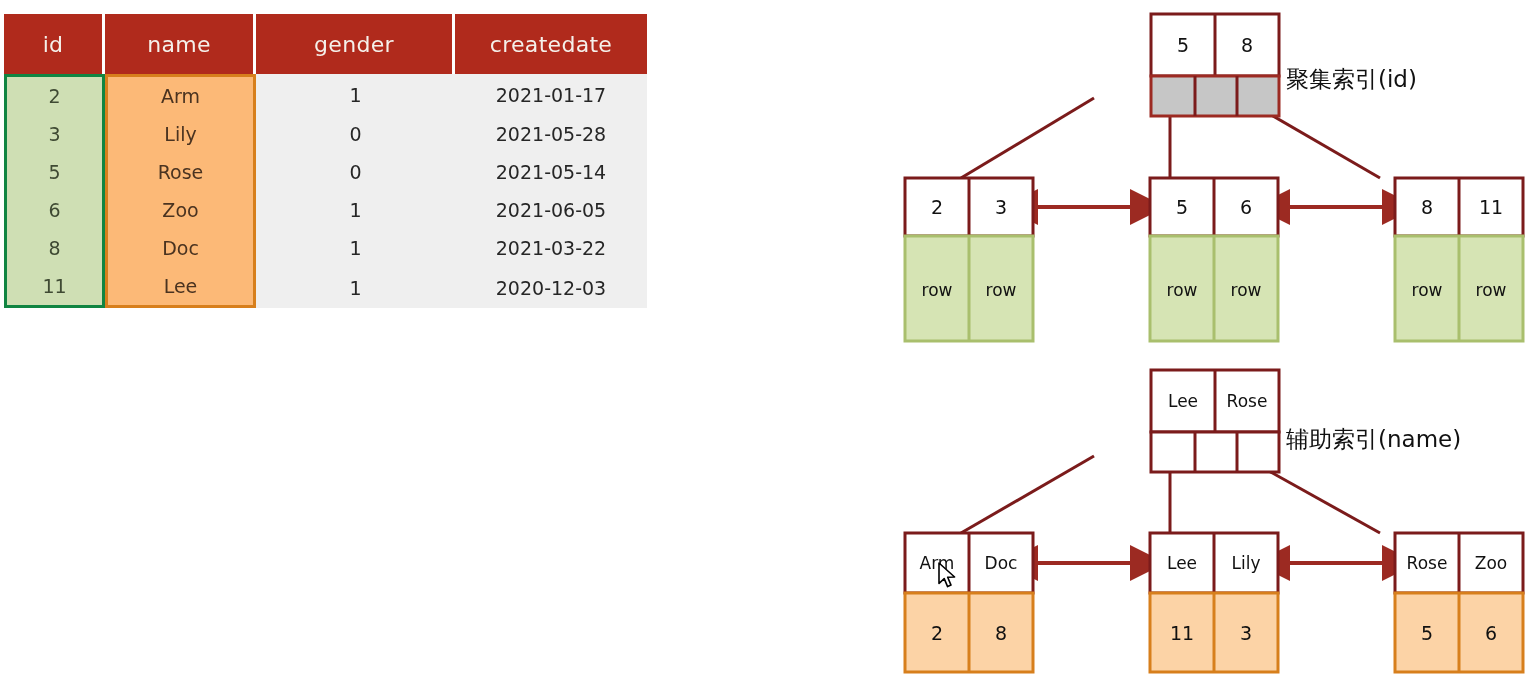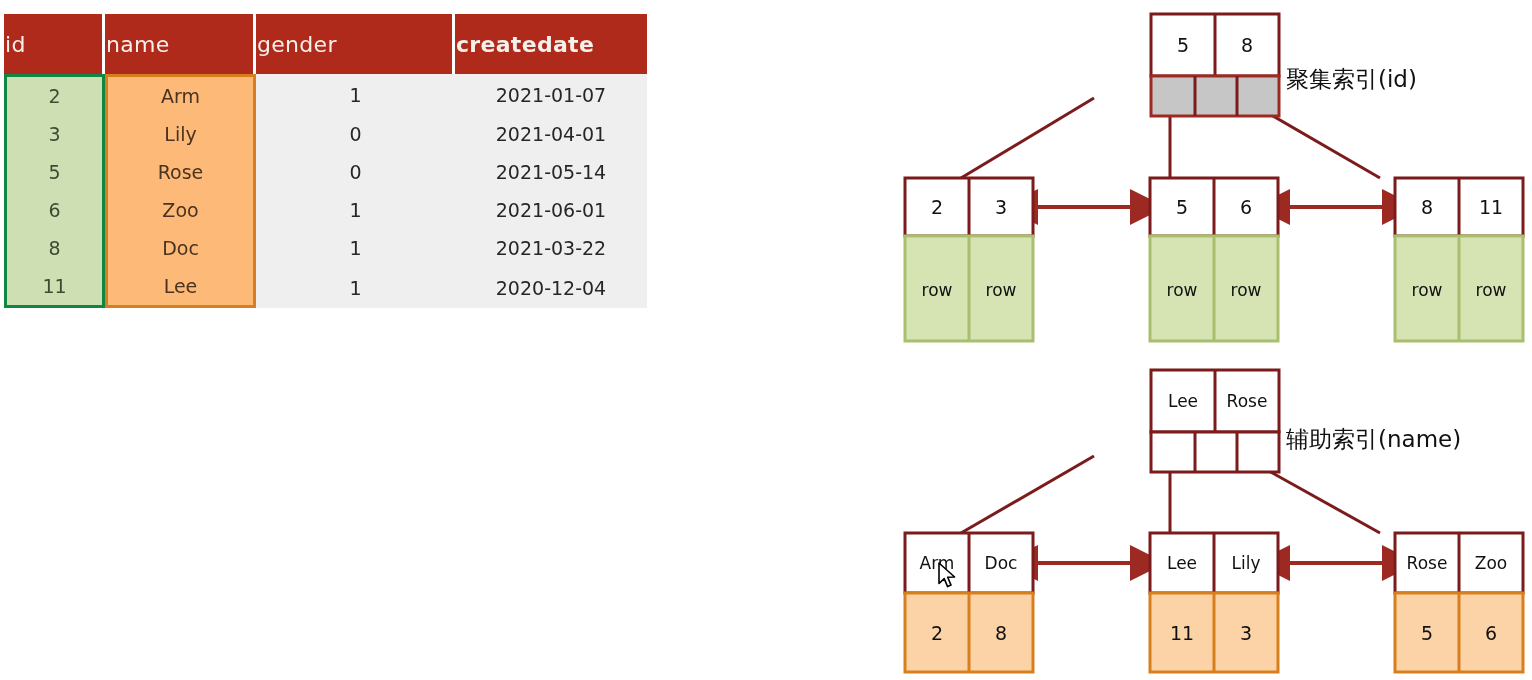--- a/index.html
+++ b/index.html
@@ -27,26 +27,26 @@
     border-spacing: 0;
     width: 626px;
     table-layout: fixed;
   }
   table.rec-table th {
     background: #b02a1c;
     color: #f5f0ea;
     font-weight: normal;
     font-size: 22px;
     height: 58px;
-    text-align: left;
+    text-align: center;
     border-right: 3px solid #ffffff;
     vertical-align: middle;
     letter-spacing: 0.3px;
   }
-  table.rec-table th.last-head { border-right: none; font-weight: bold; }
+  table.rec-table th.last-head { border-right: none; }
   table.rec-table td {
     background: #efefef;
     color: #262626;
     font-size: 19px;
     height: 36px;
     text-align: center;
     vertical-align: middle;
   }
   table.rec-table td.col-id {
     background: #cfdfb4;
@@ -118,51 +118,51 @@
         <th style="width:146px">name</th>
         <th style="width:194px">gender</th>
         <th style="width:190px" class="last-head">createdate</th>
       </tr>
     </thead>
     <tbody>
       <tr class="first-body">
         <td class="col-id">2</td>
         <td class="col-name">Arm</td>
         <td>1</td>
-        <td>2021-01-07</td>
+        <td>2021-01-17</td>
       </tr>
       <tr>
         <td class="col-id">3</td>
         <td class="col-name">Lily</td>
         <td>0</td>
-        <td>2021-04-01</td>
+        <td>2021-05-28</td>
       </tr>
       <tr>
         <td class="col-id">5</td>
         <td class="col-name">Rose</td>
         <td>0</td>
         <td>2021-05-14</td>
       </tr>
       <tr>
         <td class="col-id">6</td>
         <td class="col-name">Zoo</td>
         <td>1</td>
-        <td>2021-06-01</td>
+        <td>2021-06-05</td>
       </tr>
       <tr>
         <td class="col-id">8</td>
         <td class="col-name">Doc</td>
         <td>1</td>
         <td>2021-03-22</td>
       </tr>
       <tr class="last-body">
         <td class="col-id">11</td>
         <td class="col-name">Lee</td>
         <td>1</td>
-        <td>2020-12-04</td>
+        <td>2020-12-03</td>
       </tr>
     </tbody>
   </table>
 </div>
 
 <div id="diagram">
   <svg width="642" height="680" viewBox="0 0 642 680" xmlns="http://www.w3.org/2000/svg">
     <defs>
       <marker id="arrL" markerWidth="9" markerHeight="9" refX="7" refY="4.5" orient="auto">
         <path d="M9,0 L9,9 L0,4.5 z" fill="#9c2a22"></path>

